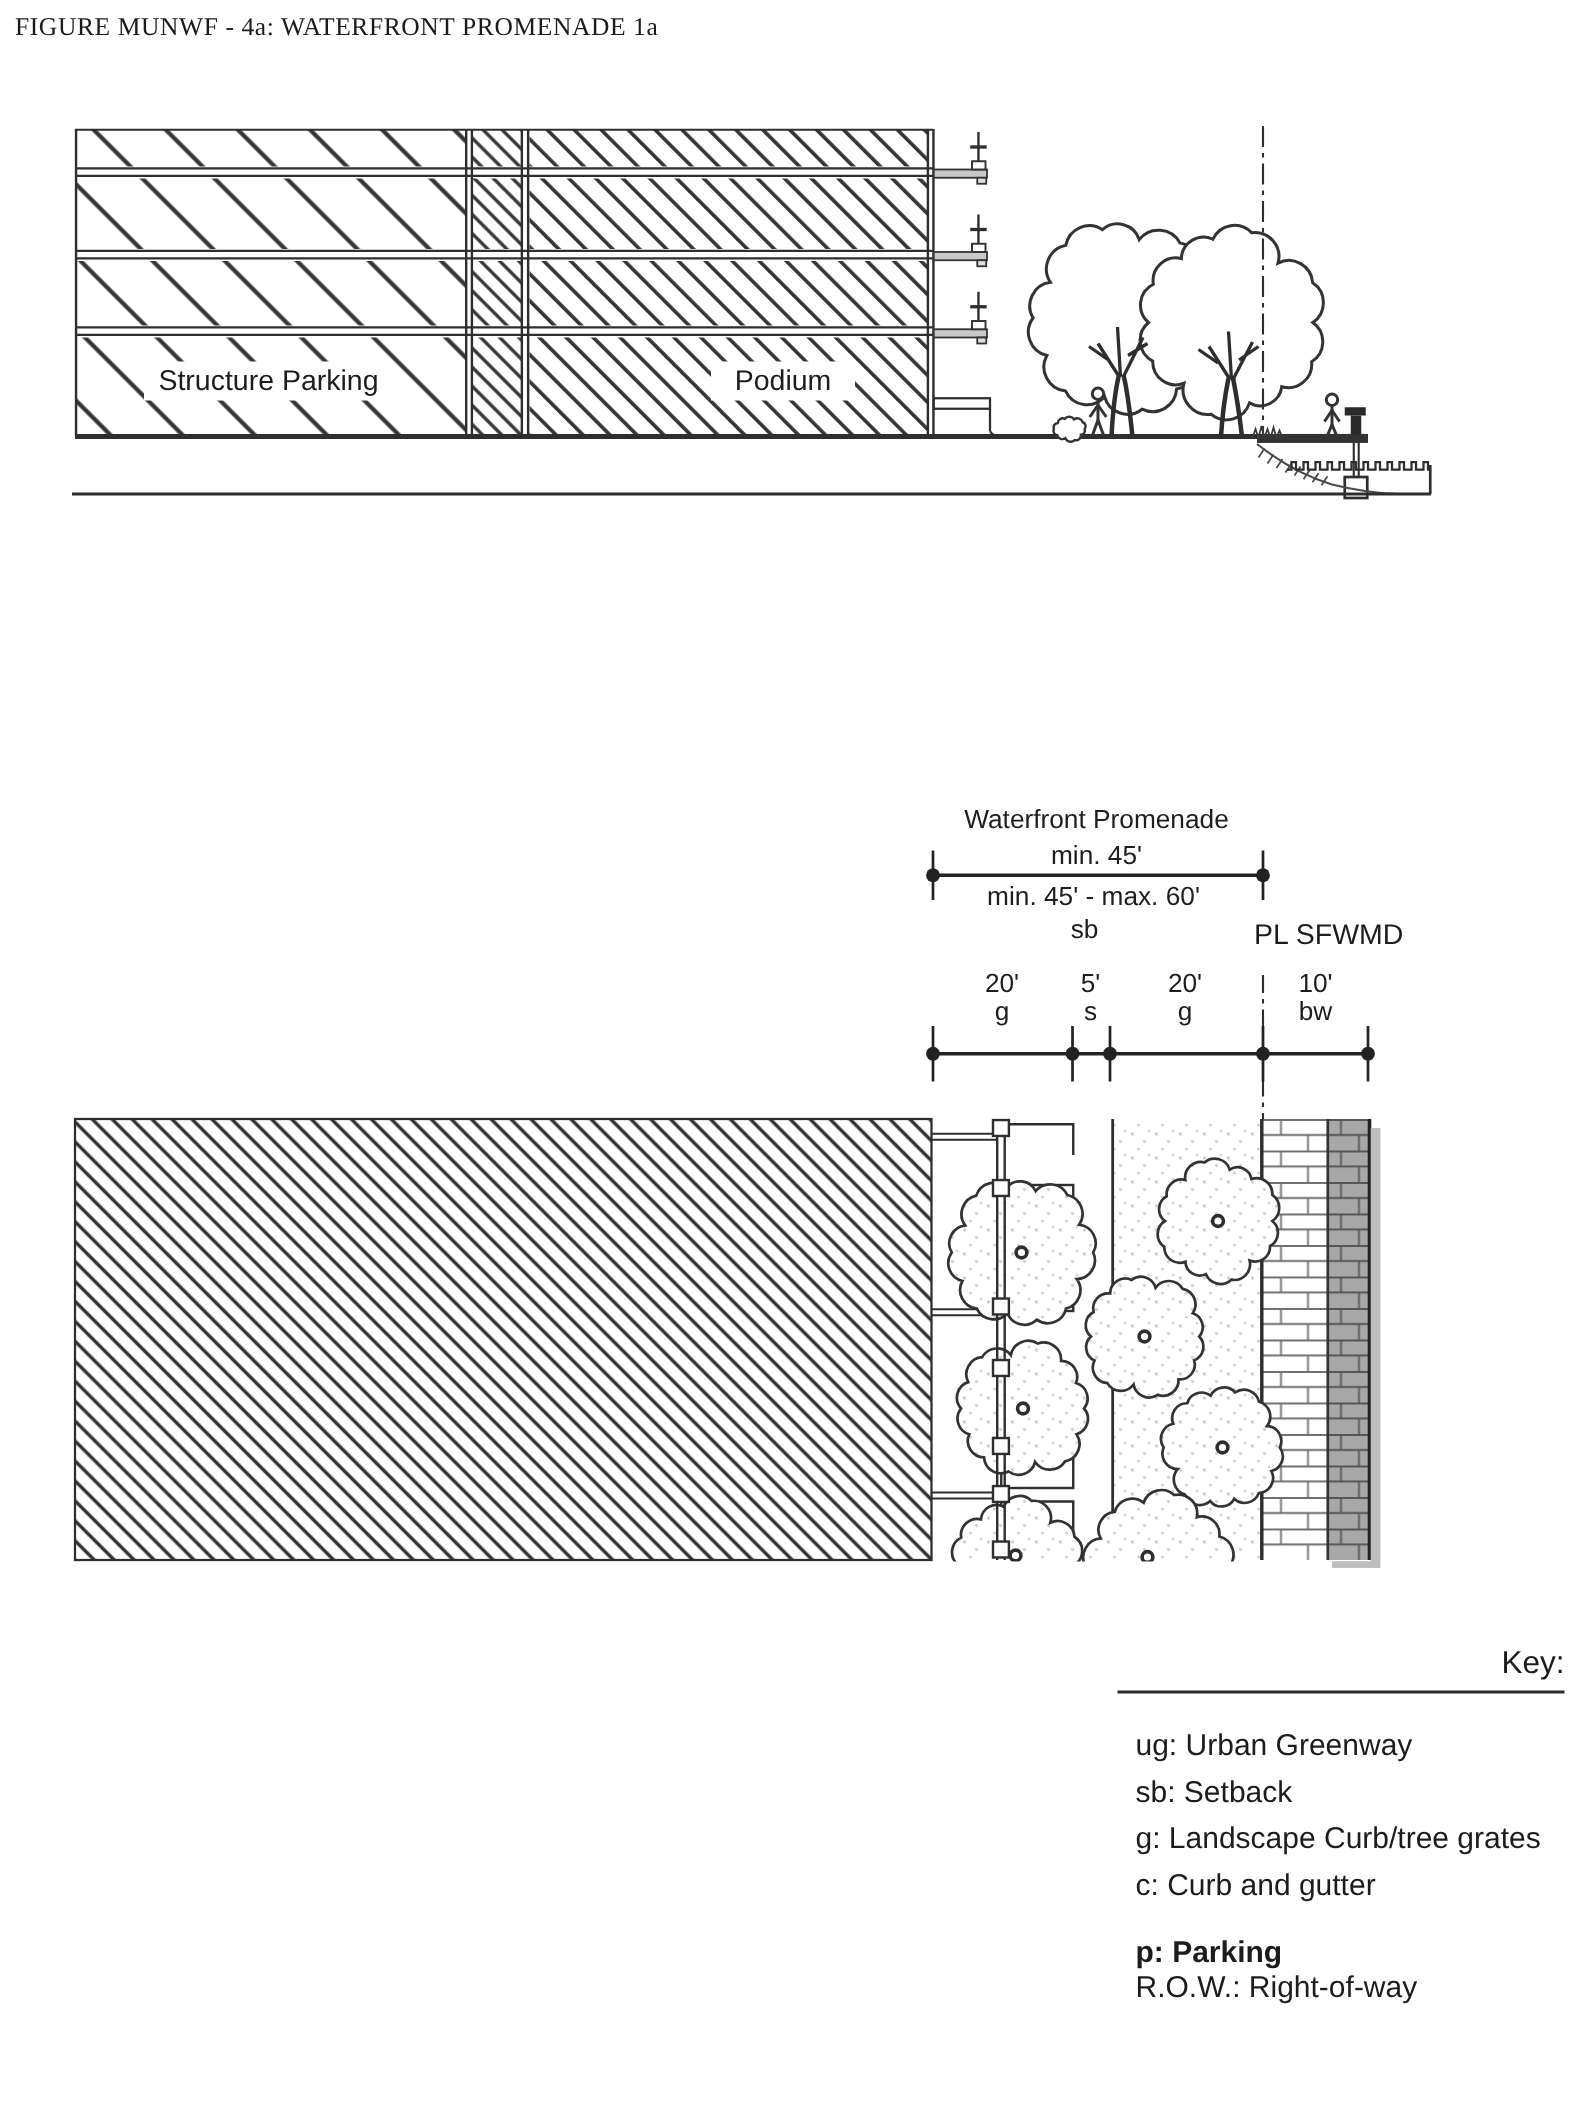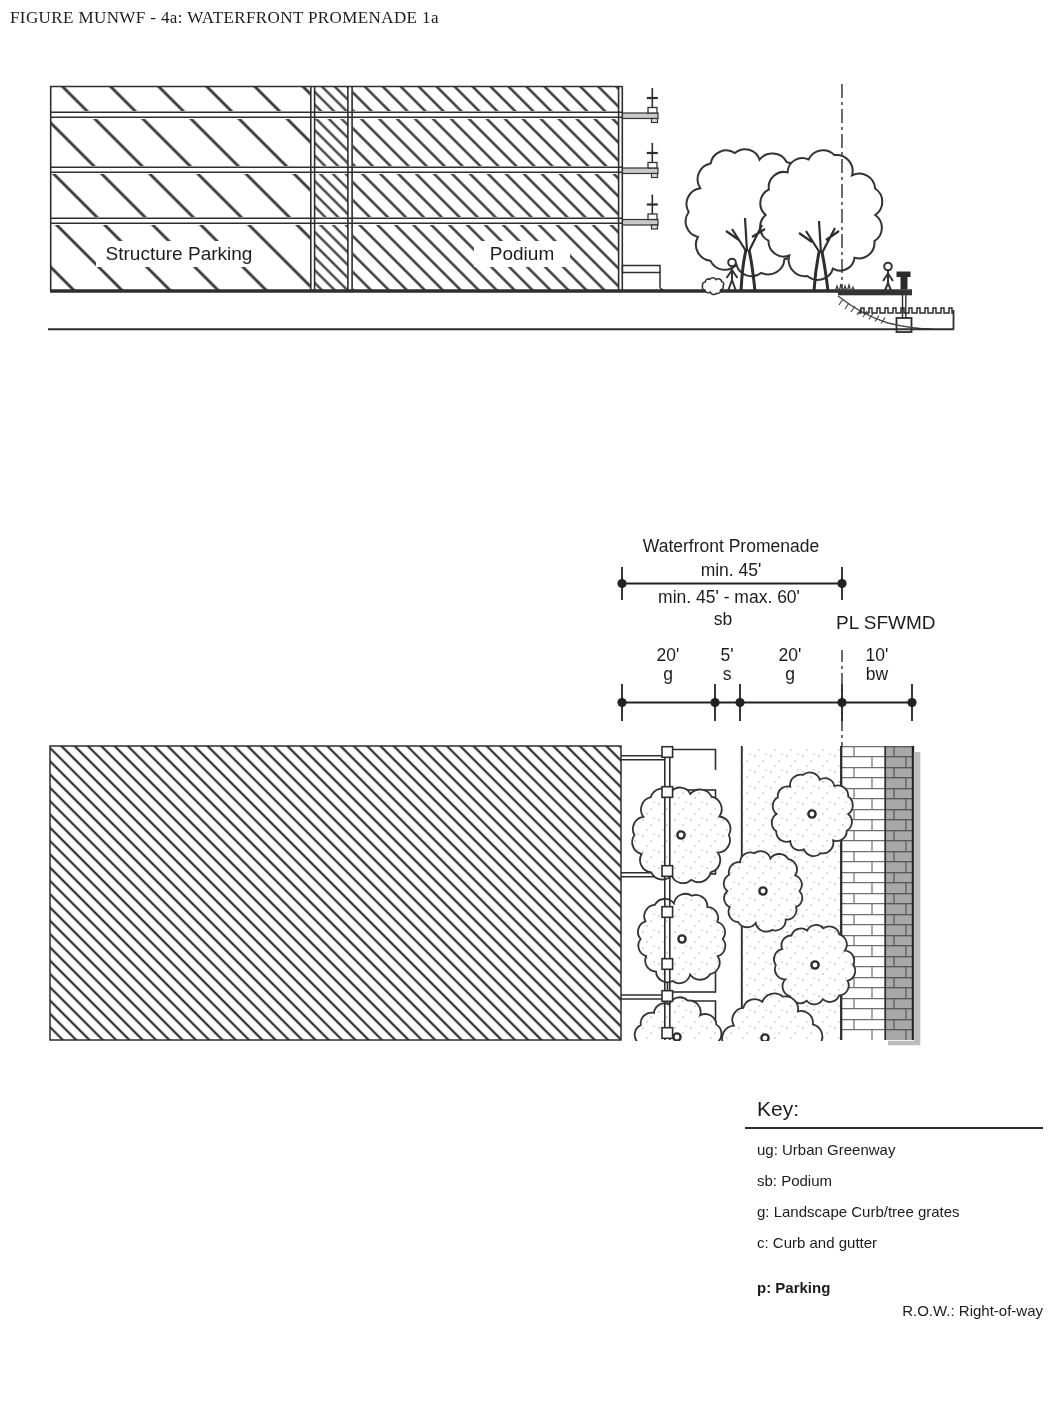--- a/index.html
+++ b/index.html
@@ -5,25 +5,25 @@
   html,body{margin:0;padding:0;background:#ffffff;}
   .page{position:relative;width:1059px;height:1406px;background:#ffffff;overflow:hidden;
         font-family:"Liberation Sans",sans-serif;}
   .fig-title{position:absolute;left:10px;top:8px;font-family:"Liberation Serif",serif;
         font-size:17px;letter-spacing:.4px;color:#1b1b1b;white-space:nowrap;}
   svg text{font-family:"Liberation Sans",sans-serif;fill:#1d1d1d;}
   .dim{font-size:17.5px;text-anchor:middle;}
   .dimStart{font-size:19px;text-anchor:start;}
   .lbl{font-size:19px;text-anchor:middle;}
   .key{position:absolute;left:745px;top:1097px;width:298px;color:#1c1c1c;}
-  .key-heading{font-size:21px;padding:0 0 6px 12px;border-bottom:2px solid #2b2b2b;margin-bottom:10px;}
-  .key-item{font-size:15px;line-height:21px;padding-left:12px;margin-bottom:10px;white-space:nowrap;}
+  .key-heading{font-size:21px;padding:0 0 6px 12px;border-bottom:2px solid #2b2b2b;margin-bottom:25px;text-align:right;}
+  .key-item{font-size:20px;line-height:21px;padding-left:12px;margin-bottom:10px;white-space:nowrap;}
   .key-item.m6{margin-bottom:24px;}
   .key-item.m2{margin-bottom:2px;font-weight:bold;}
-  .key-item.m0{margin-bottom:0;text-align:right;}
+  .key-item.m0{margin-bottom:0;}
 </style>
 </head>
 <body>
 
 <div class="page">
   <div class="fig-title">FIGURE MUNWF - 4a: WATERFRONT PROMENADE 1a</div>
 
   <svg width="1059" height="1406" viewBox="0 0 1059 1406">
     <defs>
       <pattern id="hatchSP" width="34" height="34" patternUnits="userSpaceOnUse" patternTransform="rotate(-45)">
@@ -278,19 +278,19 @@
       <text x="727" y="680" class="dim">s</text>
       <text x="790" y="680" class="dim">g</text>
       <text x="877" y="680" class="dim">bw</text>
     </g>
   </svg>
 
   
   <div class="key">
     <div class="key-heading">Key:</div>
     <div class="key-item">ug: Urban Greenway</div>
-    <div class="key-item">sb: Podium</div>
+    <div class="key-item">sb: Setback</div>
     <div class="key-item">g: Landscape Curb/tree grates</div>
     <div class="key-item m6">c: Curb and gutter</div>
     <div class="key-item m2">p: Parking</div>
     <div class="key-item m0">R.O.W.: Right-of-way</div>
   </div>
 </div>
 
 </body></html>

